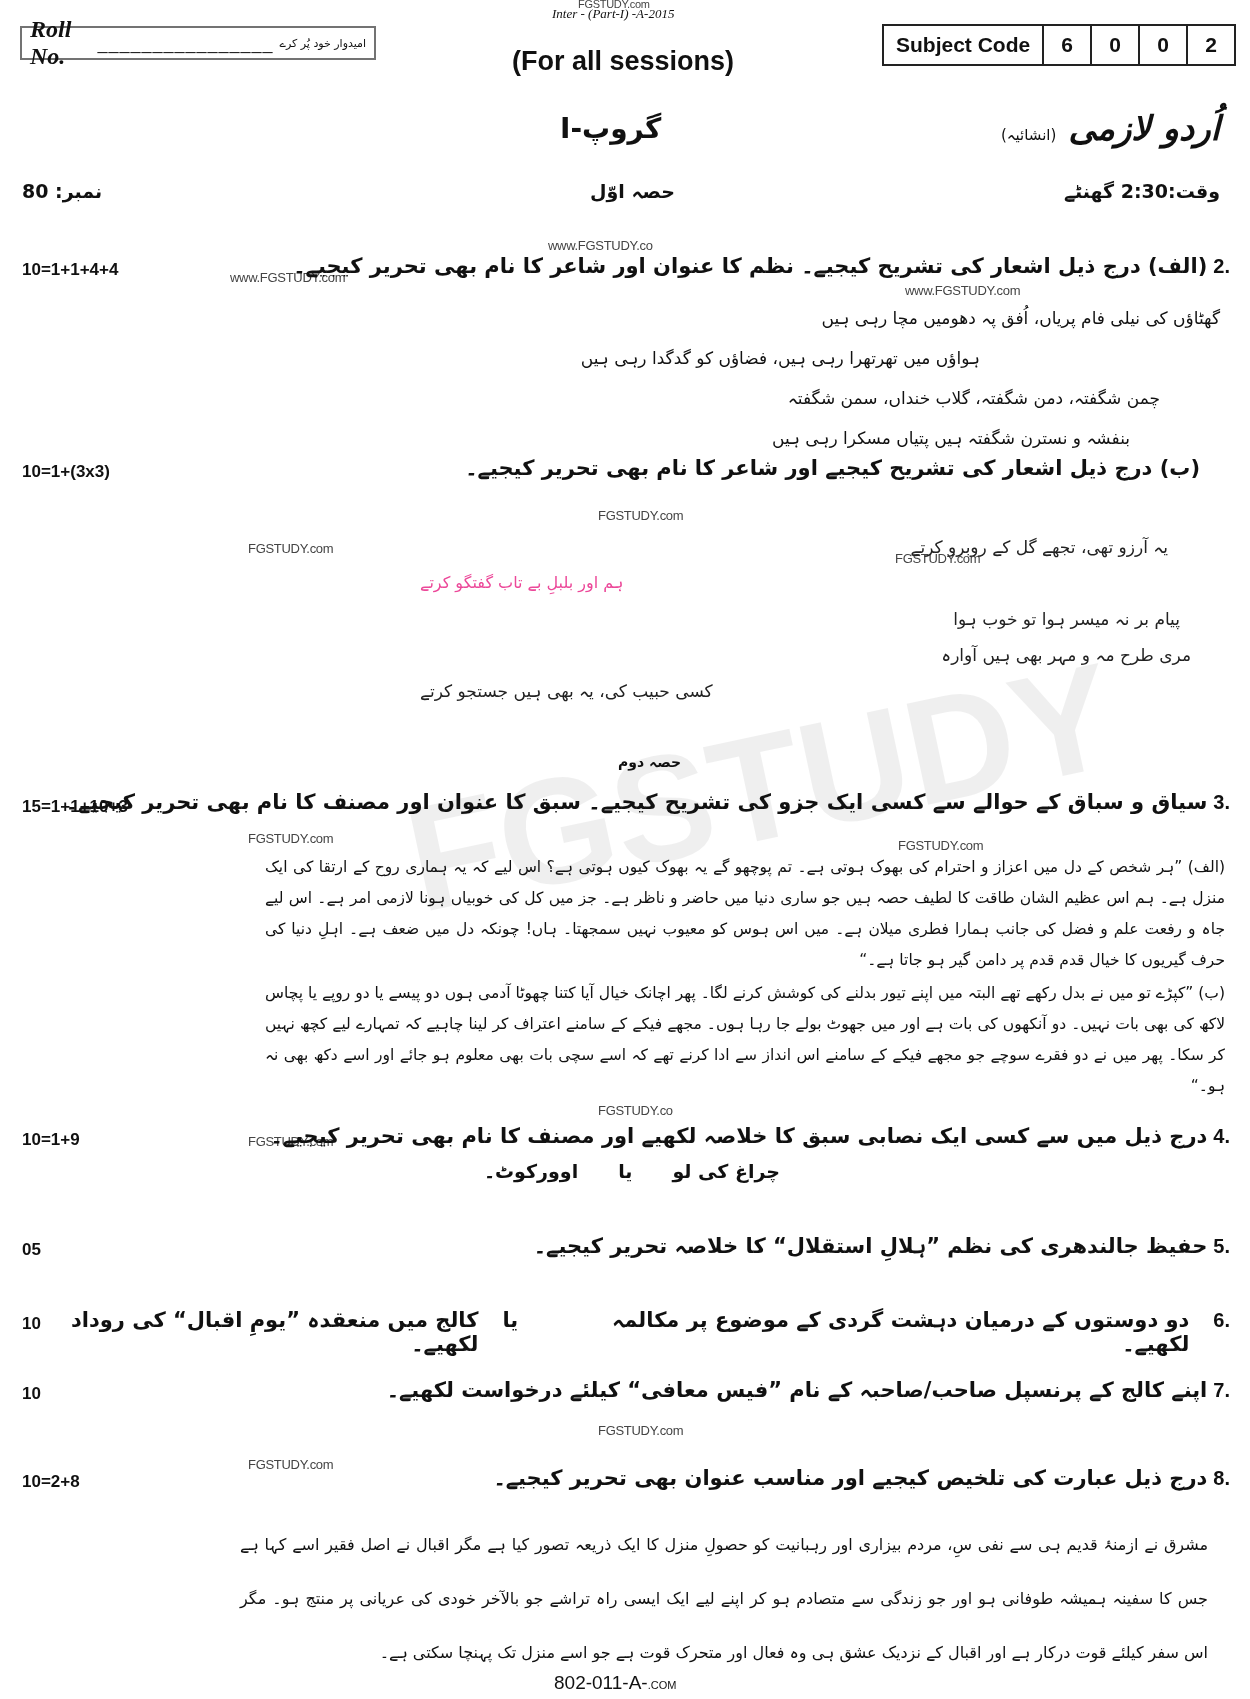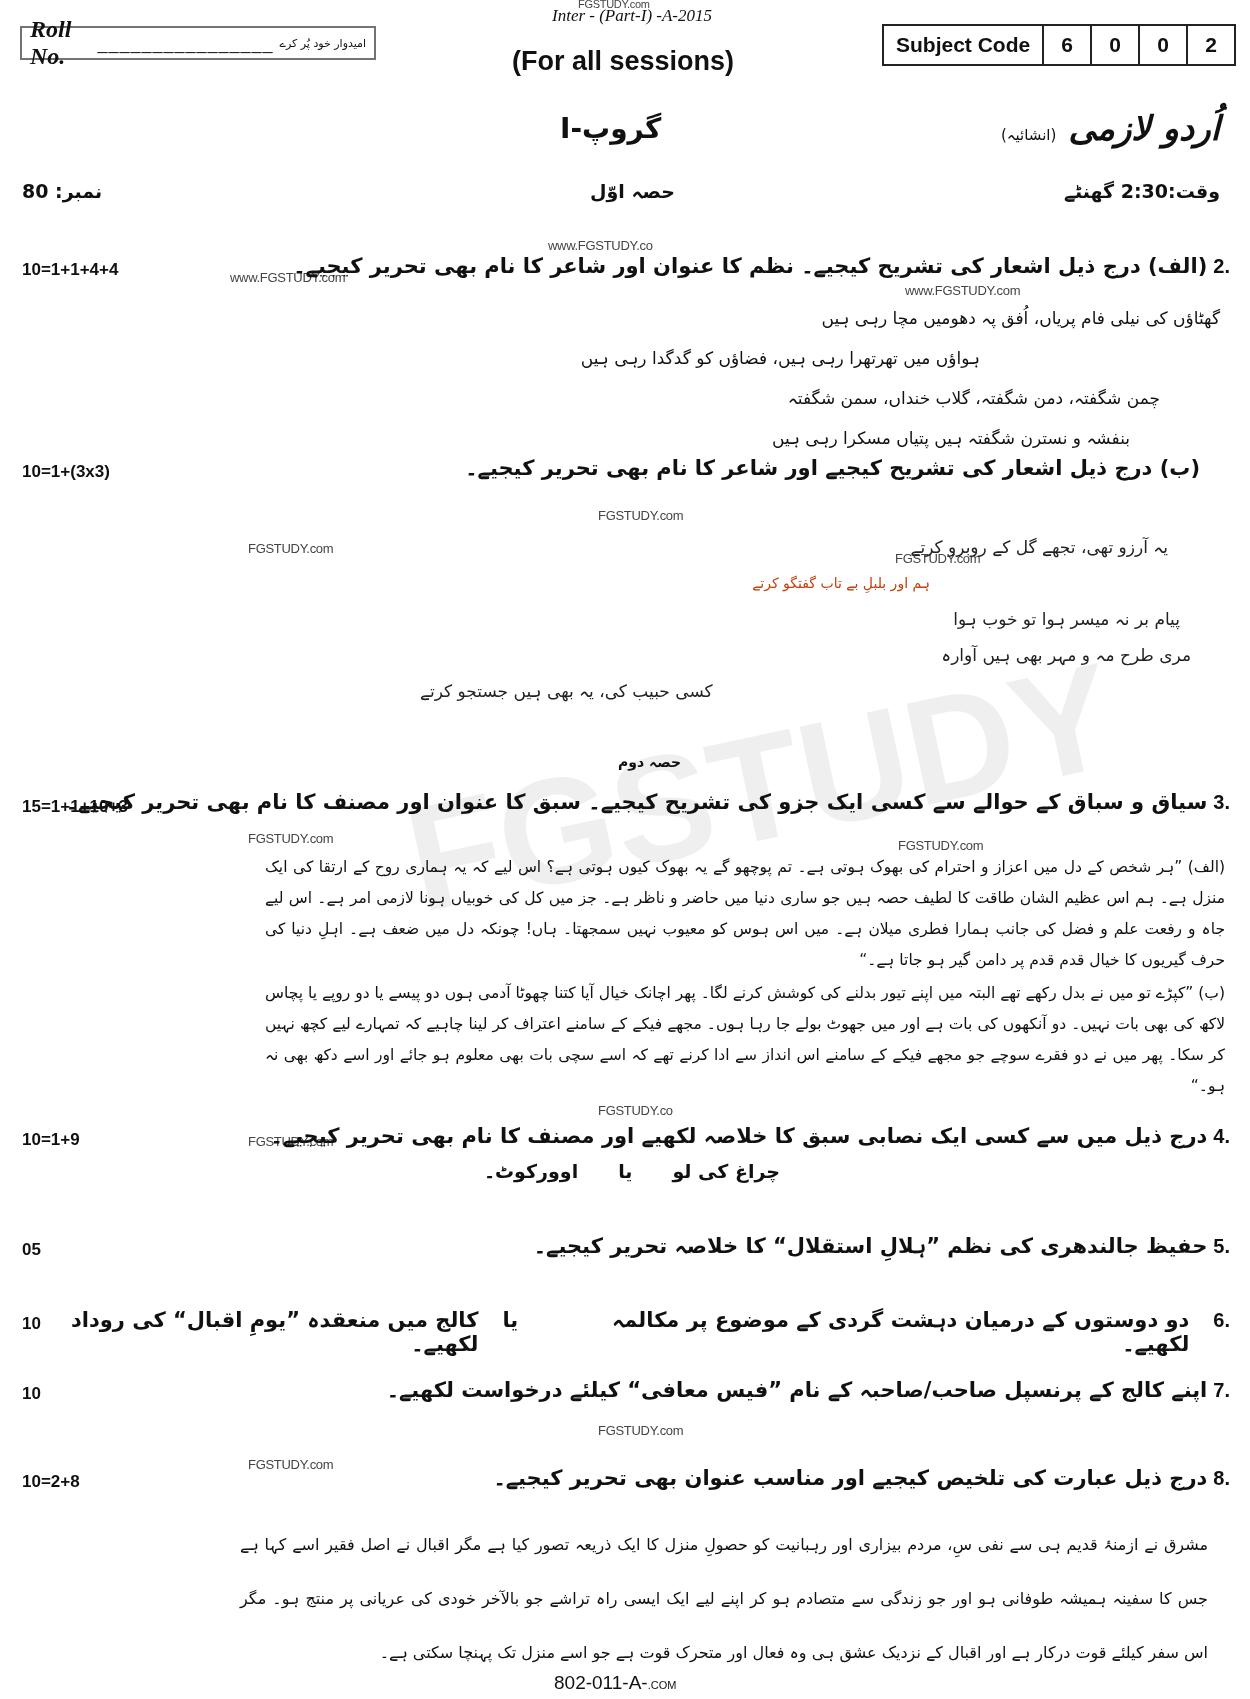--- a/index.html
+++ b/index.html
@@ -2,21 +2,21 @@
 <html><head>
 <meta charset="utf-8">
 <style>
   html, body { margin:0; padding:0; background:#ffffff; }
   body { width:1250px; height:1699px; position:relative; overflow:hidden; color:#111; font-family:"DejaVu Sans", sans-serif; }
   .abs { position:absolute; }
   .urdu { direction:rtl; font-family:"DejaVu Sans", sans-serif; white-space:nowrap; }
   .wm { font-family:"Liberation Sans", sans-serif; font-size:13px; color:#444; letter-spacing:-0.3px; }
   .marks { font-family:"Liberation Sans", sans-serif; font-weight:bold; font-size:17px; color:#111; }
   .qnum { font-family:"Liberation Sans", sans-serif; font-weight:bold; font-size:20px; }
-  .caption { font-family:"Liberation Serif", serif; font-style:italic; font-size:17px; }
+  .caption { font-family:"Liberation Serif", serif; font-style:italic; font-size:13px; }
   .rollbox { border:2px solid #737373; height:34px; display:flex; align-items:center; padding:0 8px; box-sizing:border-box; }
   .rolllabel { font-family:"Liberation Serif", serif; font-style:italic; font-weight:bold; font-size:24px; }
   .rollline { font-family:"Liberation Serif", serif; font-size:20px; letter-spacing:1px; }
   .subj { display:flex; border:2px solid #222; height:42px; box-sizing:border-box; }
   .subj > div { border-left:2px solid #222; display:flex; align-items:center; justify-content:center; font-family:"Liberation Sans", sans-serif; font-weight:bold; font-size:21px; }
   .subj > div:first-child { border-left:none; padding:8px 12px; }
   .subj .digit { width:46px; }
   .sessions { font-family:"Liberation Sans", sans-serif; font-weight:bold; font-size:27px; }
   .prose { direction:rtl; font-size:15.5px; line-height:31px; text-align:justify; text-align-last:right; color:#111; }
   .qline { display:flex; direction:rtl; align-items:baseline; gap:6px; font-size:21px; font-weight:bold; }
@@ -76,21 +76,21 @@
 <div class="abs marks" style="left:22px; top:462px;">10=1+(3x3)</div>
 <div class="abs qline" style="right:50px; top:456px;">
   <span>(ب) درج ذیل اشعار کی تشریح کیجیے اور شاعر کا نام بھی تحریر کیجیے۔</span>
 </div>
 <div class="abs wm" style="left:598px; top:508px;">FGSTUDY.com</div>
 <div class="abs wm" style="left:248px; top:541px;">FGSTUDY.com</div>
 <div class="abs wm" style="left:895px; top:551px;">FGSTUDY.com</div>
 
 <div class="abs" style="left:420px; top:530px; width:800px;">
   <div class="urdu" style="text-align:right; font-size:17px; margin-right:52px; margin-left:290px; height:36px; line-height:34px; color:#222;">یہ آرزو تھی، تجھے گل کے روبرو کرتے</div>
-  <div class="urdu" style="text-align:right; font-size:14px; margin-right:290px; height:36px; line-height:34px; color:#c2410c;">ہم اور بلبلِ بے تاب گفتگو کرتے</div>
+  <div class="urdu" style="text-align:left; font-size:16px; margin-right:290px; height:36px; line-height:34px; color:#ec4899;">ہم اور بلبلِ بے تاب گفتگو کرتے</div>
   <div class="urdu" style="text-align:right; font-size:17px; margin-right:40px; margin-left:290px; height:36px; line-height:34px; color:#222;">پیام بر نہ میسر ہوا تو خوب ہوا</div>
   <div class="urdu" style="text-align:right; font-size:17px; margin-right:29px; margin-left:290px; height:36px; line-height:34px; color:#222;">مری طرح مہ و مہر بھی ہیں آوارہ</div>
   <div class="urdu" style="text-align:left; font-size:17px; margin-right:290px; height:36px; line-height:34px; color:#222;">کسی حبیب کی، یہ بھی ہیں جستجو کرتے</div>
 </div>
 
 <div class="abs urdu" style="left:618px; top:754px; font-size:14px; font-weight:bold;">حصہ دوم</div>
 <div class="abs marks" style="left:22px; top:797px;">15=1+1+10+3</div>
 <div class="abs qline" style="right:20px; top:790px;">
   <span class="qnum">3.</span>
   <span>سیاق و سباق کے حوالے سے کسی ایک جزو کی تشریح کیجیے۔ سبق کا عنوان اور مصنف کا نام بھی تحریر کیجیے۔</span>

